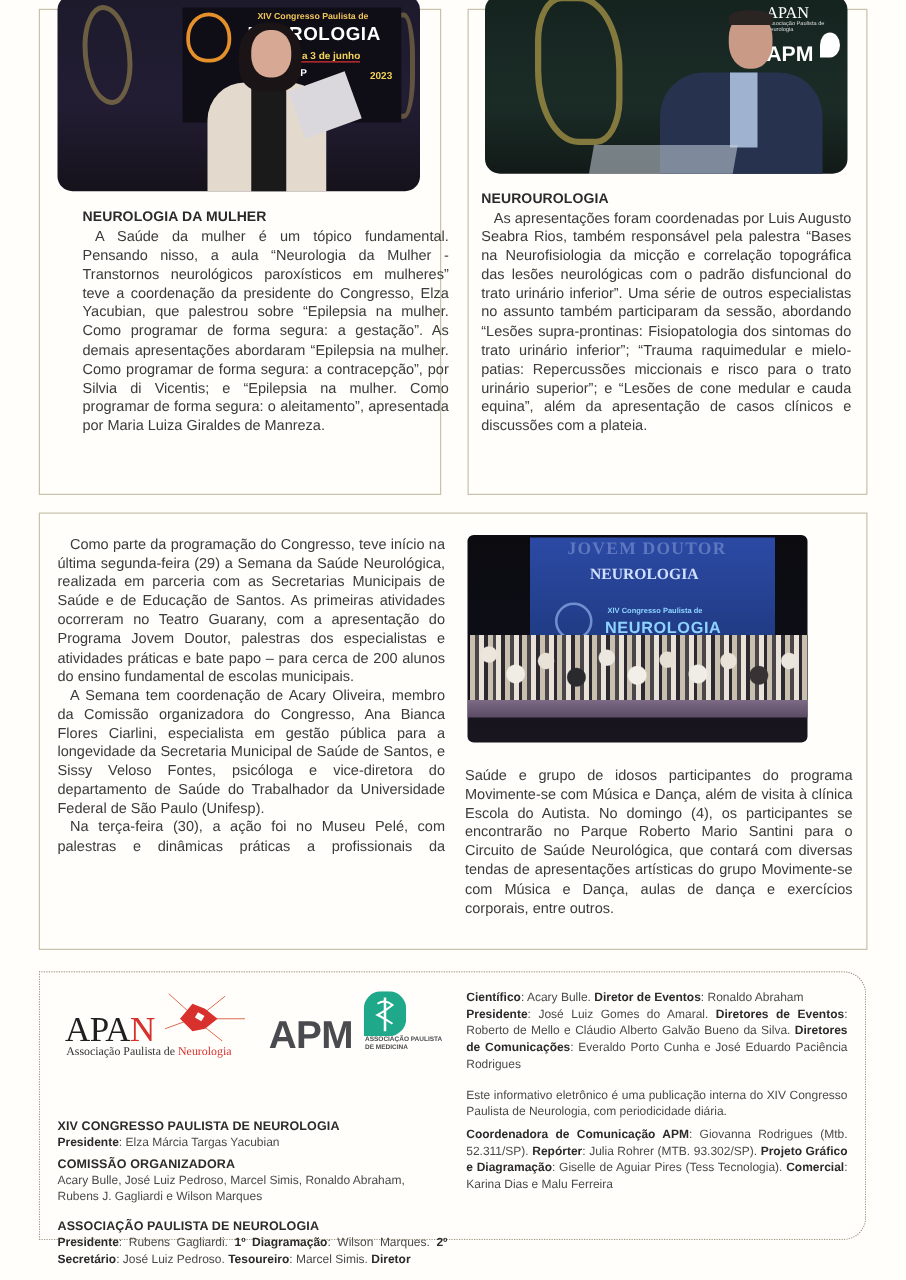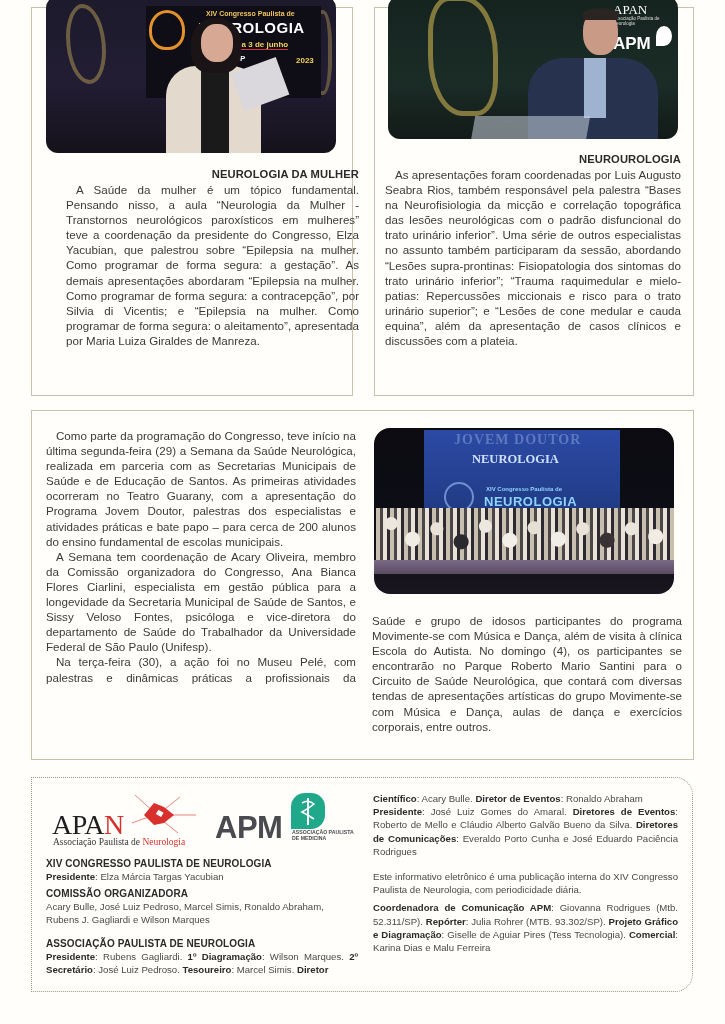--- a/index.html
+++ b/index.html
@@ -2,21 +2,21 @@
 <html><head>
 <meta charset="utf-8">
 <style>
   * { box-sizing: border-box; margin: 0; padding: 0; }
   html, body { width: 725px; height: 1024px; background: #fffefb; overflow: hidden; }
   body { position: relative; font-family: "Liberation Sans", "DejaVu Sans", sans-serif; color: #3a3a3a; }
 
   .box { position: absolute; border: 1px solid #c9c3ad; background: #fffefb; }
   .photo { position: absolute; border-radius: 12px; overflow: hidden; }
 
-  .article-title { font-weight: bold; font-size: 11.2px; color: #2a2a2a; letter-spacing: 0.1px; line-height: 15px; text-align: right; }
+  .article-title { font-weight: bold; font-size: 11.2px; color: #2a2a2a; letter-spacing: 0.1px; line-height: 15px; }
   .article-body { font-size: 11.6px; line-height: 15.1px; text-align: justify; color: #3a3a3a; hyphens: manual; }
   .article-body p { text-indent: 10px; }
 
   
   #photo-1 { left: 46px; top: -4px; width: 290px; height: 157px;
     background: linear-gradient(180deg, #1d1a2c 0%, #221d33 55%, #15121b 100%); }
   #photo-1 .banner { position: absolute; left: 100px; top: 10px; width: 175px; height: 92px;
     background: #0f0d16; }
   #photo-1 .brain { position: absolute; left: 103px; top: 14px; width: 36px; height: 40px;
     border: 3px solid #e5912b; border-radius: 50% 50% 45% 45%; }
@@ -41,21 +41,21 @@
   #photo-2 .apan-sub { position: absolute; left: 225px; top: 20px; color: #ddd; font-size: 4.5px; }
   #photo-2 .apm { position: absolute; left: 225px; top: 38px; color: #fff; font-weight: bold; font-size: 17px; }
   #photo-2 .apm-ico { position: absolute; left: 268px; top: 30px; width: 16px; height: 20px; background: #fff; border-radius: 50% 50% 50% 0; }
   #photo-2 .head { position: absolute; left: 195px; top: 14px; width: 35px; height: 45px; background: #c99a86; border-radius: 45%; }
   #photo-2 .hair { position: absolute; left: 195px; top: 12px; width: 35px; height: 12px; background: #2a2522; border-radius: 50% 50% 10% 10%; }
   #photo-2 .suit { position: absolute; left: 140px; top: 62px; width: 130px; height: 90px; background: #26324e; border-radius: 35px 35px 0 0; }
   #photo-2 .shirt { position: absolute; left: 196px; top: 62px; width: 22px; height: 60px; background: #9fb2cf; }
   #photo-2 .lectern { position: absolute; left: 85px; top: 120px; width: 115px; height: 25px; background: rgba(200,210,220,0.55); transform: skewX(-10deg); }
 
   
-  #photo-3 { left: 374px; top: 428px; width: 300px; height: 166px; border-radius: 16px;
+  #photo-3 { left: 374px; top: 428px; width: 272px; height: 166px; border-radius: 5px;
     background: linear-gradient(180deg, #0b0b10 0%, #0e0e18 60%, #1a1620 100%); }
   #photo-3 .screen { position: absolute; left: 50px; top: 2px; width: 196px; height: 90px;
     background: linear-gradient(180deg, #2c4aa5 0%, #24408f 60%, #1e3a80 100%); }
   #photo-3 .s1 { position: absolute; left: 80px; top: 4px; color: #5e78c0; font-family: "Liberation Serif", serif; font-weight: bold; font-size: 14px; letter-spacing: 1px; }
   #photo-3 .s2 { position: absolute; left: 98px; top: 24px; color: #cfe0ff; font-family: "Liberation Serif", serif; font-weight: bold; font-size: 12.5px; }
   #photo-3 .s3 { position: absolute; left: 112px; top: 58px; color: #8ed3ff; font-size: 6px; font-weight: bold; }
   #photo-3 .s4 { position: absolute; left: 110px; top: 66px; color: #8ed3ff; font-size: 13px; font-weight: bold; letter-spacing: 0.5px; }
   #photo-3 .brain { position: absolute; left: 70px; top: 54px; width: 30px; height: 30px; border: 2px solid #6f8fd0; border-radius: 50%; }
   #photo-3 .crowd { position: absolute; left: 2px; top: 80px; width: 304px; height: 52px;
     background:
@@ -86,21 +86,21 @@
   #text-3b { position: absolute; left: 372px; top: 613px; width: 310px; }
 
   
   #footer-box { position: absolute; left: 31px; top: 777px; width: 662px; height: 215px;
     border: 1px dotted #9e9680; border-radius: 0 18px 18px 0; }
   .f-title { font-size: 10px; font-weight: bold; color: #2b2b2b; line-height: 13px; letter-spacing: 0.1px; }
   .f-text { font-size: 9.6px; color: #4a4a4a; line-height: 13.2px; }
   .f-text b { color: #2b2b2b; }
   .f-just { text-align: justify; }
 
-  #footer-left { position: absolute; left: 46px; top: 857px; width: 312px; }
+  #footer-left { position: absolute; left: 46px; top: 895px; width: 312px; }
   #footer-right { position: absolute; left: 373px; top: 792px; width: 305px; }
 
   
   #apan-logo { position: absolute; left: 52px; top: 795px; width: 145px; height: 50px; }
   #apan-logo .apan-word { position: absolute; left: 0; top: 14px; font-family: "Liberation Serif", serif; font-size: 28px; color: #1f1f1f; letter-spacing: -0.5px; }
   #apan-logo .apan-n { color: #d8302c; }
   #apan-logo .apan-sub { position: absolute; left: 1px; top: 42px; font-family: "Liberation Serif", serif; font-size: 9.5px; color: #333; white-space: nowrap; }
   #apan-logo .apan-sub span { color: #d8302c; }
   #apan-logo svg { position: absolute; left: 78px; top: -2px; }
 

